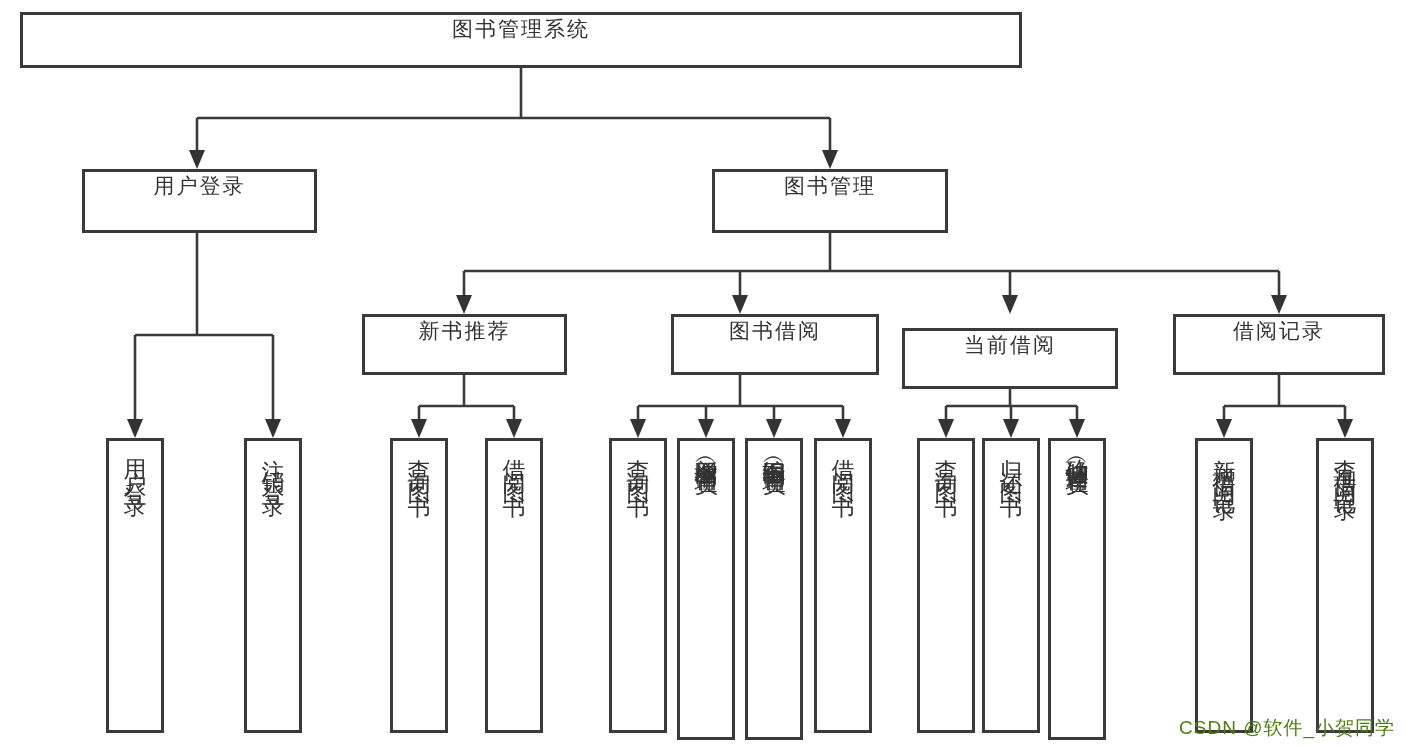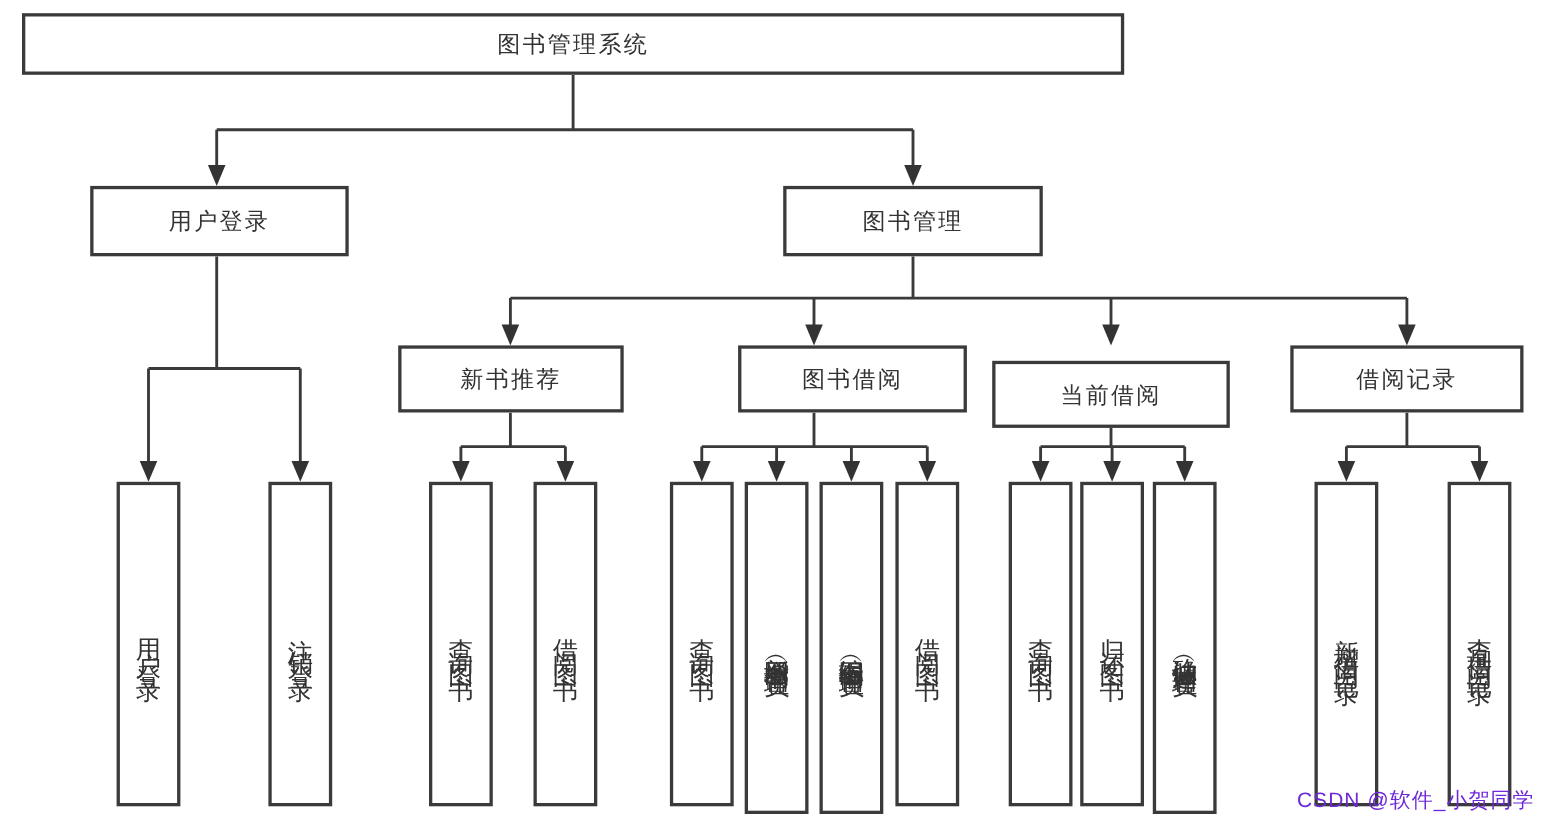--- a/index.html
+++ b/index.html
@@ -3,32 +3,32 @@
 <meta charset="utf-8">
 <style>
   html,body{margin:0;padding:0;background:#fff;}
   .canvas{
     position:relative;width:1405px;height:747px;background:#ffffff;
     font-family:"Liberation Sans",sans-serif;overflow:hidden;
   }
   .connectors{position:absolute;left:0;top:0;width:1405px;height:747px;pointer-events:none;}
   .box{
     position:absolute;box-sizing:border-box;border:3px solid #3a3a3a;background:#ffffff;
-    display:flex;align-items:center;justify-content:center;color:#333333;
+    display:flex;align-items:flex-start;justify-content:center;color:#333333;
   }
   .hbox span{font-size:21px;letter-spacing:2px;white-space:nowrap;}
   .leaf span{
     writing-mode:vertical-rl;text-orientation:mixed;
     font-size:23px;color:#333333;line-height:1;
   }
   .ls-wide span{letter-spacing:12px;}
   .ls-mid  span{letter-spacing:8px;}
   .ls-tight span{letter-spacing:2px;}
   .watermark{
-    position:absolute;right:10px;bottom:6px;font-size:19px;color:#6d28d9;
+    position:absolute;right:10px;bottom:6px;font-size:19px;color:#4d7c0f;
     letter-spacing:1px;white-space:nowrap;
   }
 </style>
 </head>
 <body>
 
 <div class="canvas">
 
   <svg class="connectors" viewBox="0 0 1405 747" xmlns="http://www.w3.org/2000/svg">
     <g stroke="#3a3a3a" stroke-width="2.6" fill="none">

